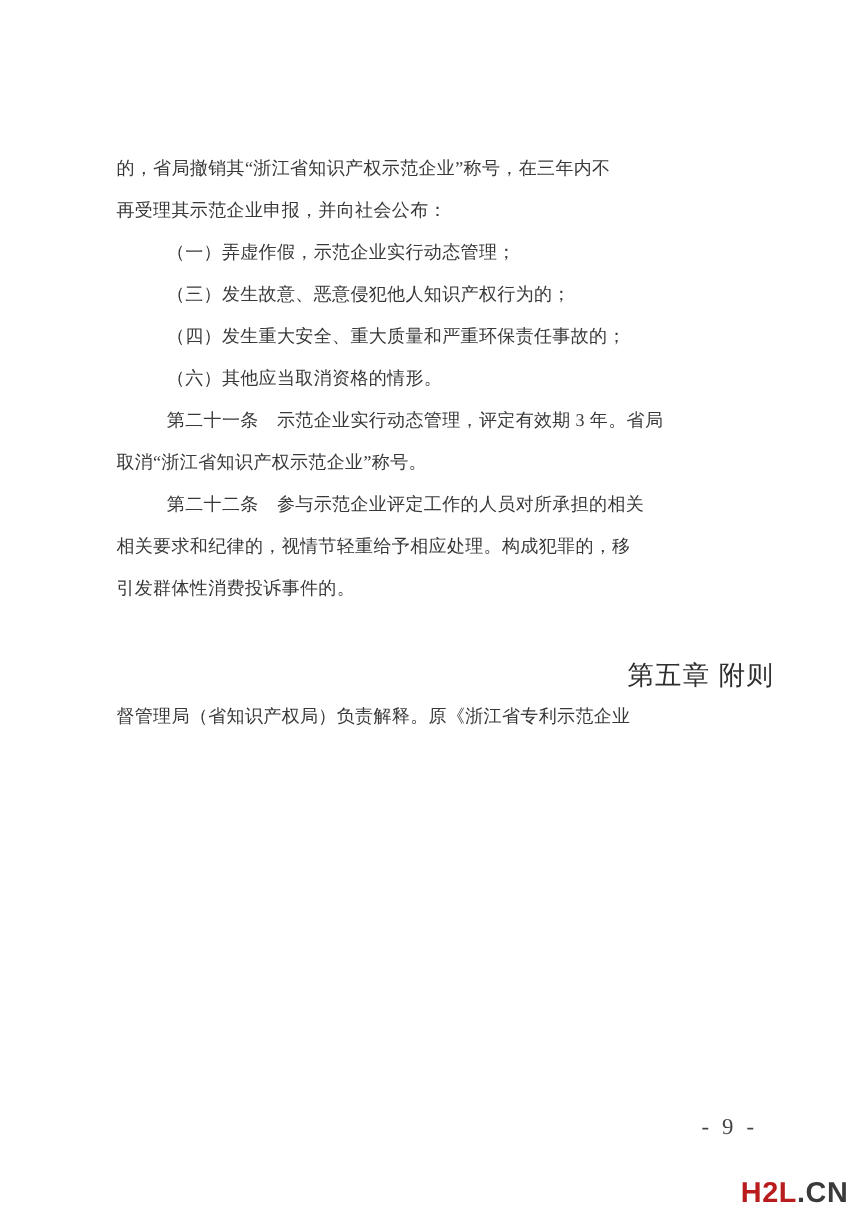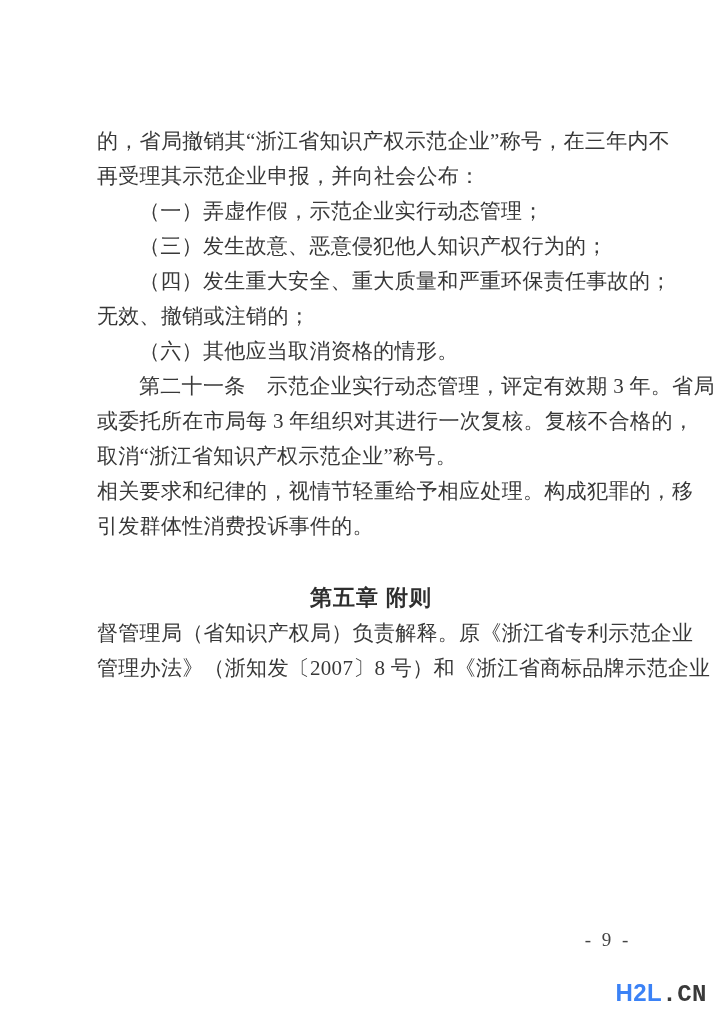--- a/index.html
+++ b/index.html
@@ -19,35 +19,35 @@
   .content {
     position: absolute;
     left: 97px;
     top: 124px;
     width: 548px;
   }
   .doc-line {
     margin: 0;
     height: 35px;
     line-height: 35px;
-    font-size: 21px;
+    font-size: 15px;
     letter-spacing: 0.3px;
     white-space: nowrap;
     color: #383838;
   }
   .doc-line.ind {
     padding-left: 42px;
   }
   .chapter-heading {
     margin: 36px 0 0 0;
     height: 36px;
     line-height: 36px;
-    text-align: center;
+    text-align: right;
     font-size: 22px;
-    font-weight: bold;
+    font-weight: normal;
     letter-spacing: 1px;
     color: #2e2e2e;
     font-family: "Liberation Sans", "DejaVu Sans", sans-serif;
   }
   .page-number {
     position: absolute;
     top: 929px;
     left: 578px;
     width: 60px;
     text-align: center;
@@ -60,46 +60,44 @@
     position: absolute;
     right: 13px;
     bottom: 11px;
     font-family: "Liberation Sans", "DejaVu Sans", sans-serif;
     font-weight: bold;
     font-size: 24px;
     letter-spacing: 0.5px;
     line-height: 1;
     white-space: nowrap;
   }
-  .watermark .wm-primary   { color: #3b82f6; margin-left: 24px; }
-  .watermark .wm-secondary { color: #3a3a3a; font-family: Liberation Mono, monospace; }
+  .watermark .wm-primary   { color: #b91c1c; margin-left: 24px; }
+  .watermark .wm-secondary { color: #3a3a3a; }
 </style>
 </head>
 <body>
 
 <div class="page">
 
   <div class="content">
     <p class="doc-line">的，省局撤销其“浙江省知识产权示范企业”称号，在三年内不</p>
     <p class="doc-line">再受理其示范企业申报，并向社会公布：</p>
     <p class="doc-line ind">（一）弄虚作假，示范企业实行动态管理；</p>
     <p class="doc-line ind">（三）发生故意、恶意侵犯他人知识产权行为的；</p>
     <p class="doc-line ind">（四）发生重大安全、重大质量和严重环保责任事故的；</p>
-    <p class="doc-line">无效、撤销或注销的；</p>
     <p class="doc-line ind">（六）其他应当取消资格的情形。</p>
     <p class="doc-line ind">第二十一条　示范企业实行动态管理，评定有效期 3 年。省局</p>
-    <p class="doc-line">或委托所在市局每 3 年组织对其进行一次复核。复核不合格的，</p>
     <p class="doc-line">取消“浙江省知识产权示范企业”称号。</p>
+    <p class="doc-line ind">第二十二条　参与示范企业评定工作的人员对所承担的相关</p>
     <p class="doc-line">相关要求和纪律的，视情节轻重给予相应处理。构成犯罪的，移</p>
     <p class="doc-line">引发群体性消费投诉事件的。</p>
 
     <h2 class="chapter-heading">第五章 附则</h2>
 
     <p class="doc-line">督管理局（省知识产权局）负责解释。原《浙江省专利示范企业</p>
-    <p class="doc-line">管理办法》（浙知发〔2007〕8 号）和《浙江省商标品牌示范企业</p>
   </div>
 
   <div class="page-number">- 9 -</div>
 
   <div class="watermark">
     <span class="wm-primary">H2L</span><span class="wm-secondary">.CN</span>
   </div>
 
 </div>
 

